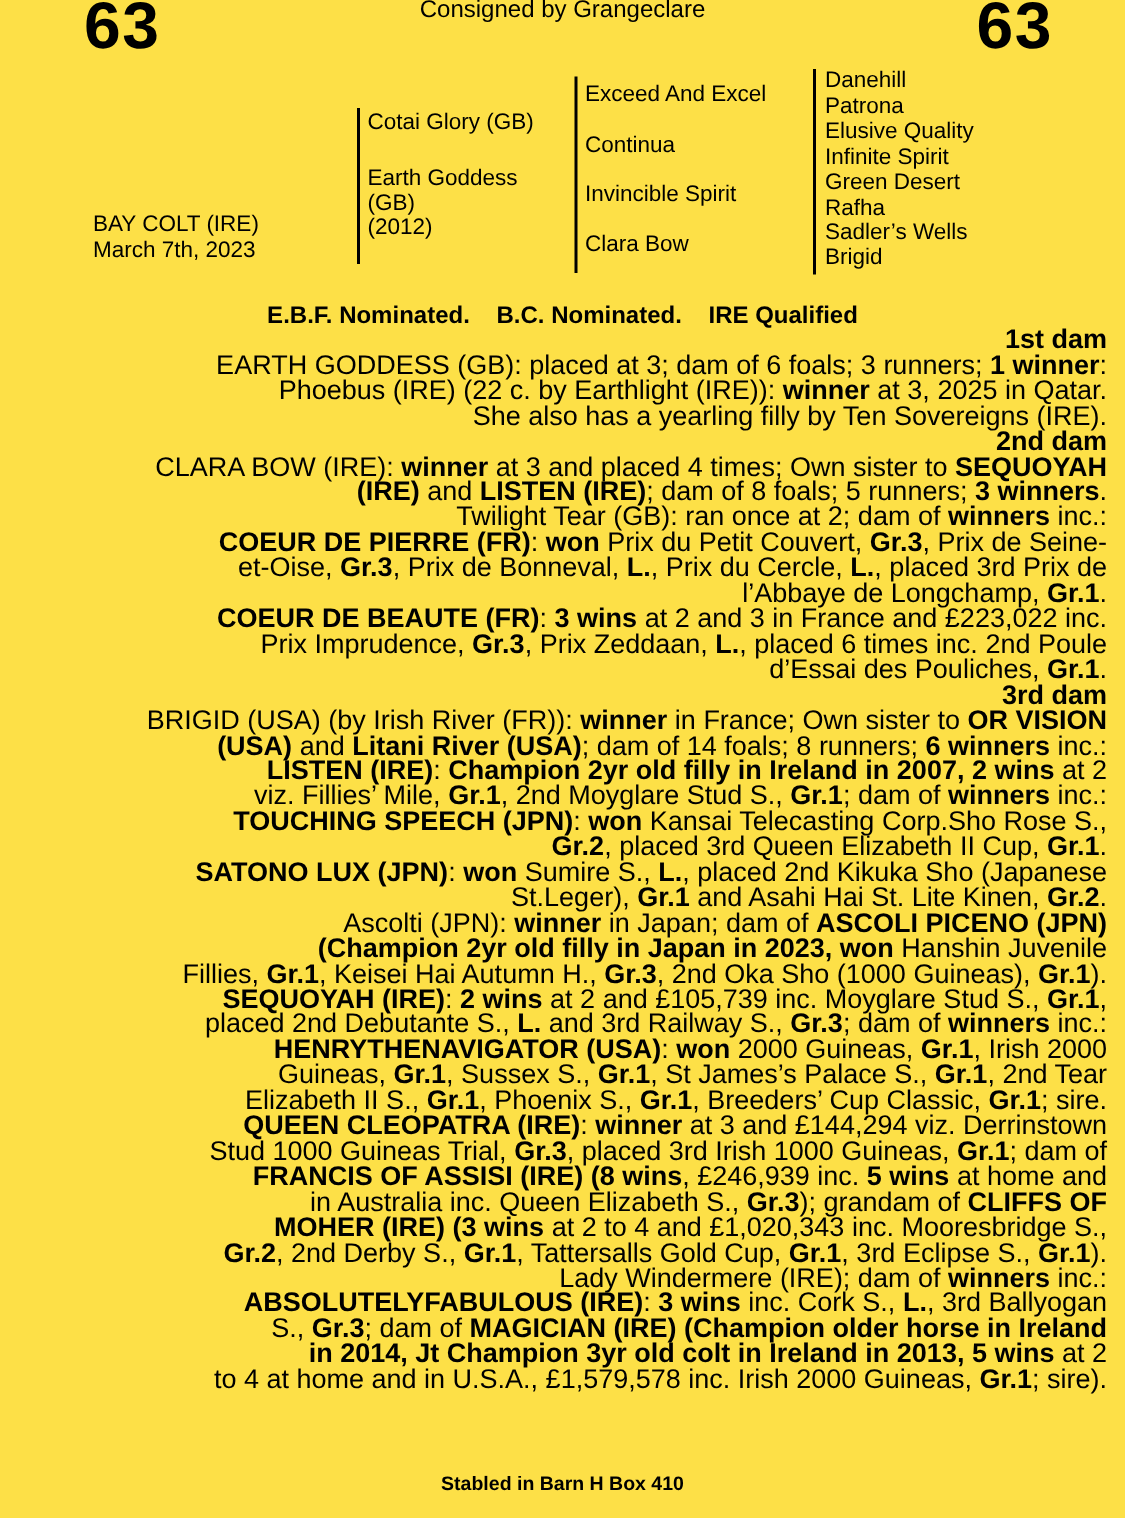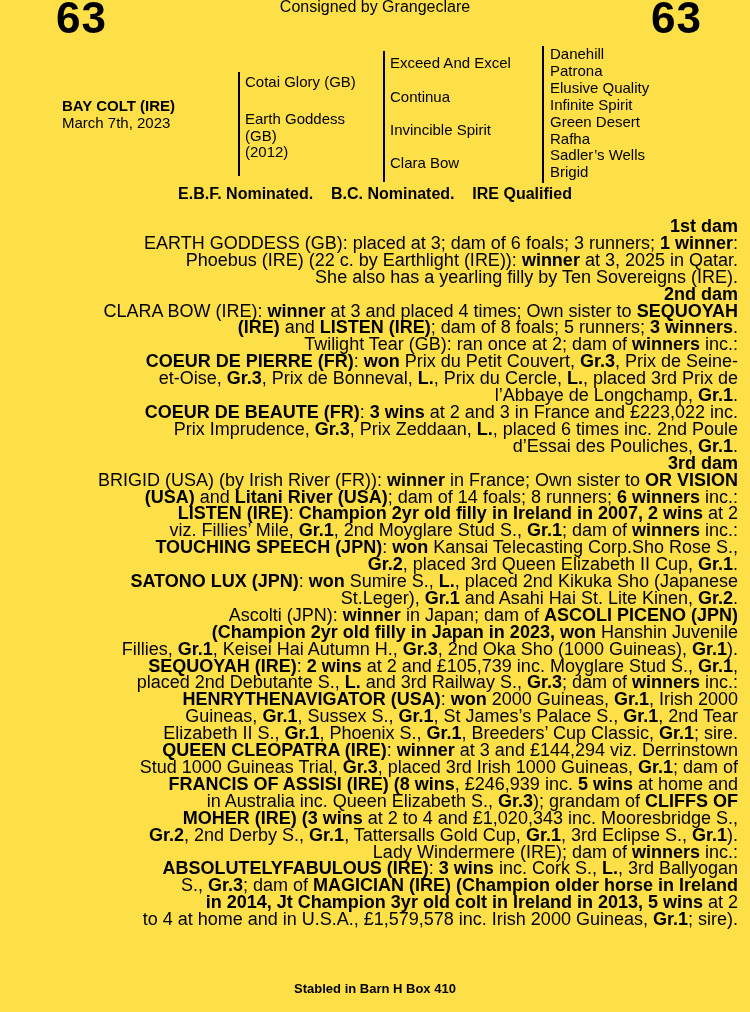--- a/index.html
+++ b/index.html
@@ -5,31 +5,31 @@
   html,body{margin:0;padding:0;background:#fff;}
   body{width:750px;height:1012px;font-family:"Liberation Sans",sans-serif;color:#000;}
   .page{position:relative;width:750px;height:1012px;background:#fde047;overflow:hidden;}
   .lot{position:absolute;top:-4px;font-size:44px;font-weight:bold;line-height:1;letter-spacing:1px;}
   .lot-left{left:56px;}
   .lot-right{right:48px;}
   .consignor{position:absolute;top:-2px;left:0;width:100%;text-align:center;font-size:16px;}
   
   .ped{position:absolute;left:0;top:0;width:750px;height:185px;font-size:15px;line-height:16px;}
   .ped .subject{position:absolute;left:62px;top:98px;line-height:16.5px;}
-  .ped .subject .nm{font-weight:bold;}
+  .ped .subject .nm{font-weight:normal;margin-top:44px;}
   .ped .sire{position:absolute;left:245px;top:74px;}
   .ped .damblk{position:absolute;left:245px;top:111px;line-height:16.5px;}
   .ped .g2{position:absolute;left:390px;}
   .g2-1{top:55px;} .g2-2{top:89px;} .g2-3{top:122px;} .g2-4{top:155px;}
   .ped .gen3{position:absolute;left:550px;top:46px;line-height:16.9px;}
   .vline{position:absolute;width:2px;background:#000;}
   .vl-a{left:238px;top:72px;height:104px;}
   .vl-b{left:383px;top:51px;height:131px;}
   .vl-c{left:542px;top:46px;height:137px;}
-  .nominations{position:absolute;top:185px;left:0;width:100%;text-align:center;font-size:16px;font-weight:bold;white-space:pre;}
+  .nominations{position:absolute;top:202px;left:0;width:100%;text-align:center;font-size:16px;font-weight:bold;white-space:pre;}
   
   .dams{position:absolute;left:62px;top:218px;width:676px;font-size:18px;line-height:16.9px;text-align:right;}
   .section-heading{font-weight:bold;}
   .section + .section{}
   .line{white-space:nowrap;}
   .i0{padding-left:0;} .i1{padding-left:15px;} .i2{padding-left:31px;} .i3{padding-left:47px;}
   .b{font-weight:bold;}
   .stabling{position:absolute;top:981px;left:0;width:100%;text-align:center;font-size:13px;font-weight:bold;}
 </style>
 </head>

